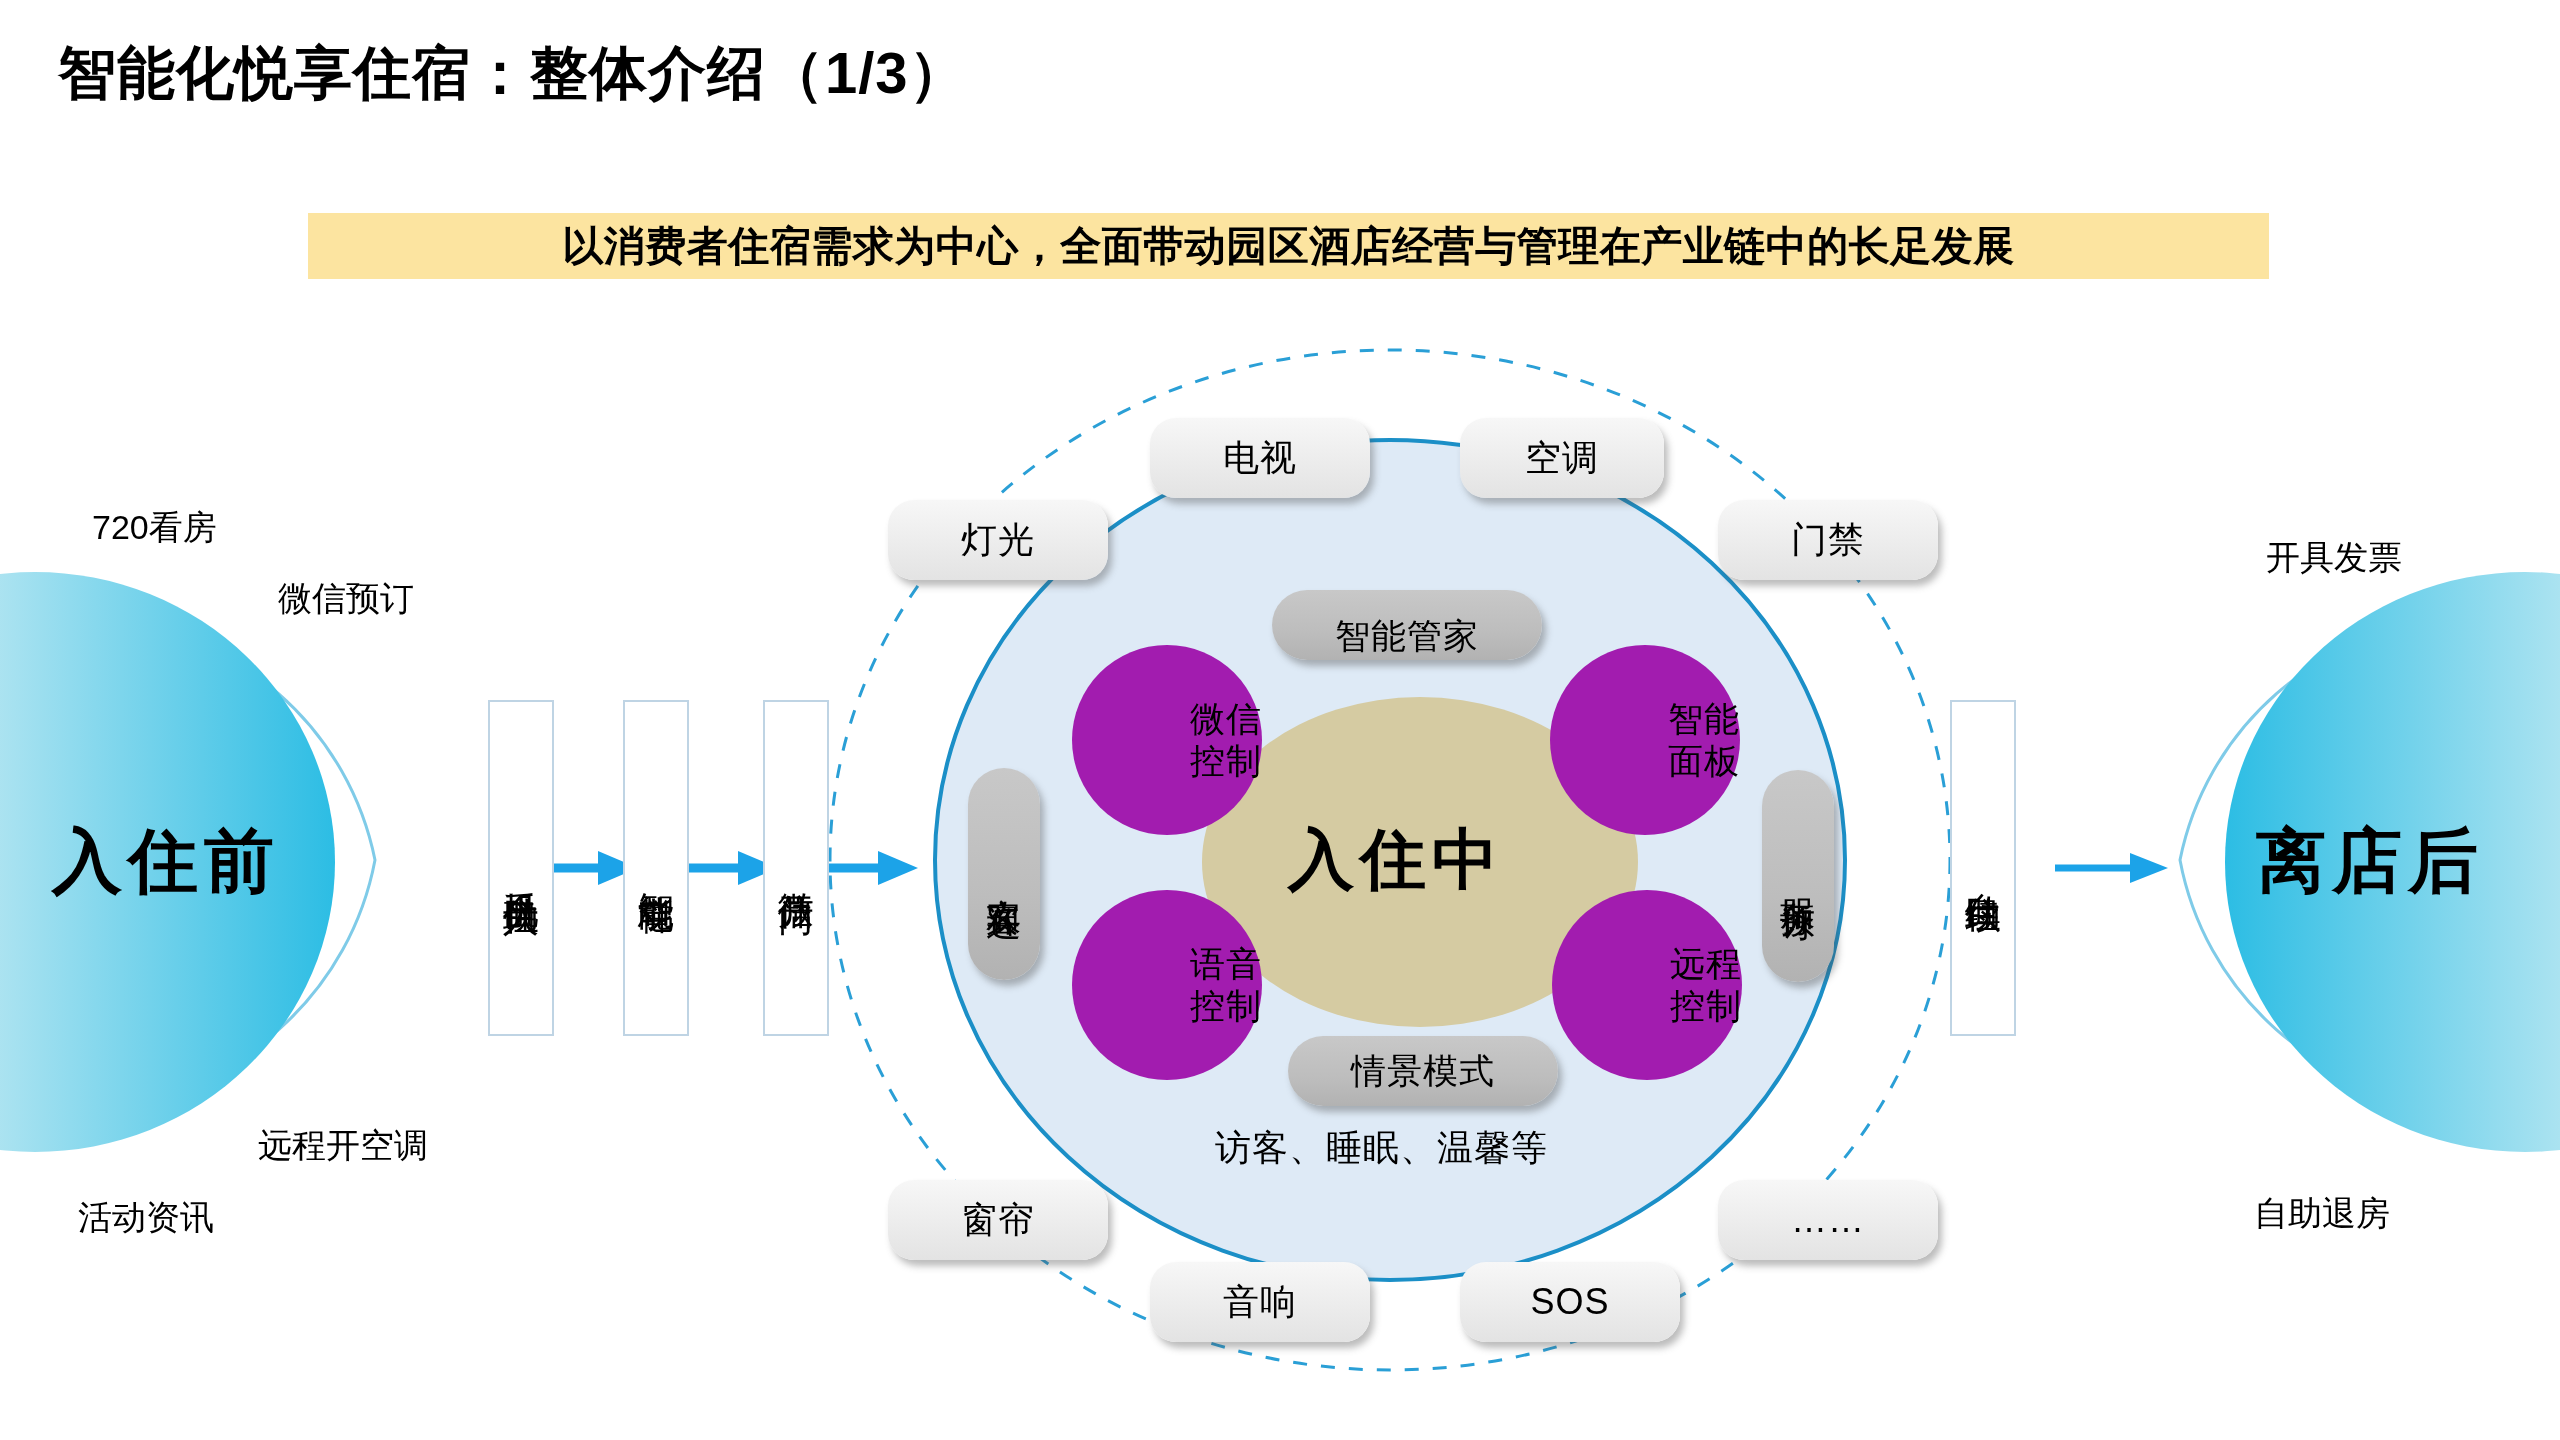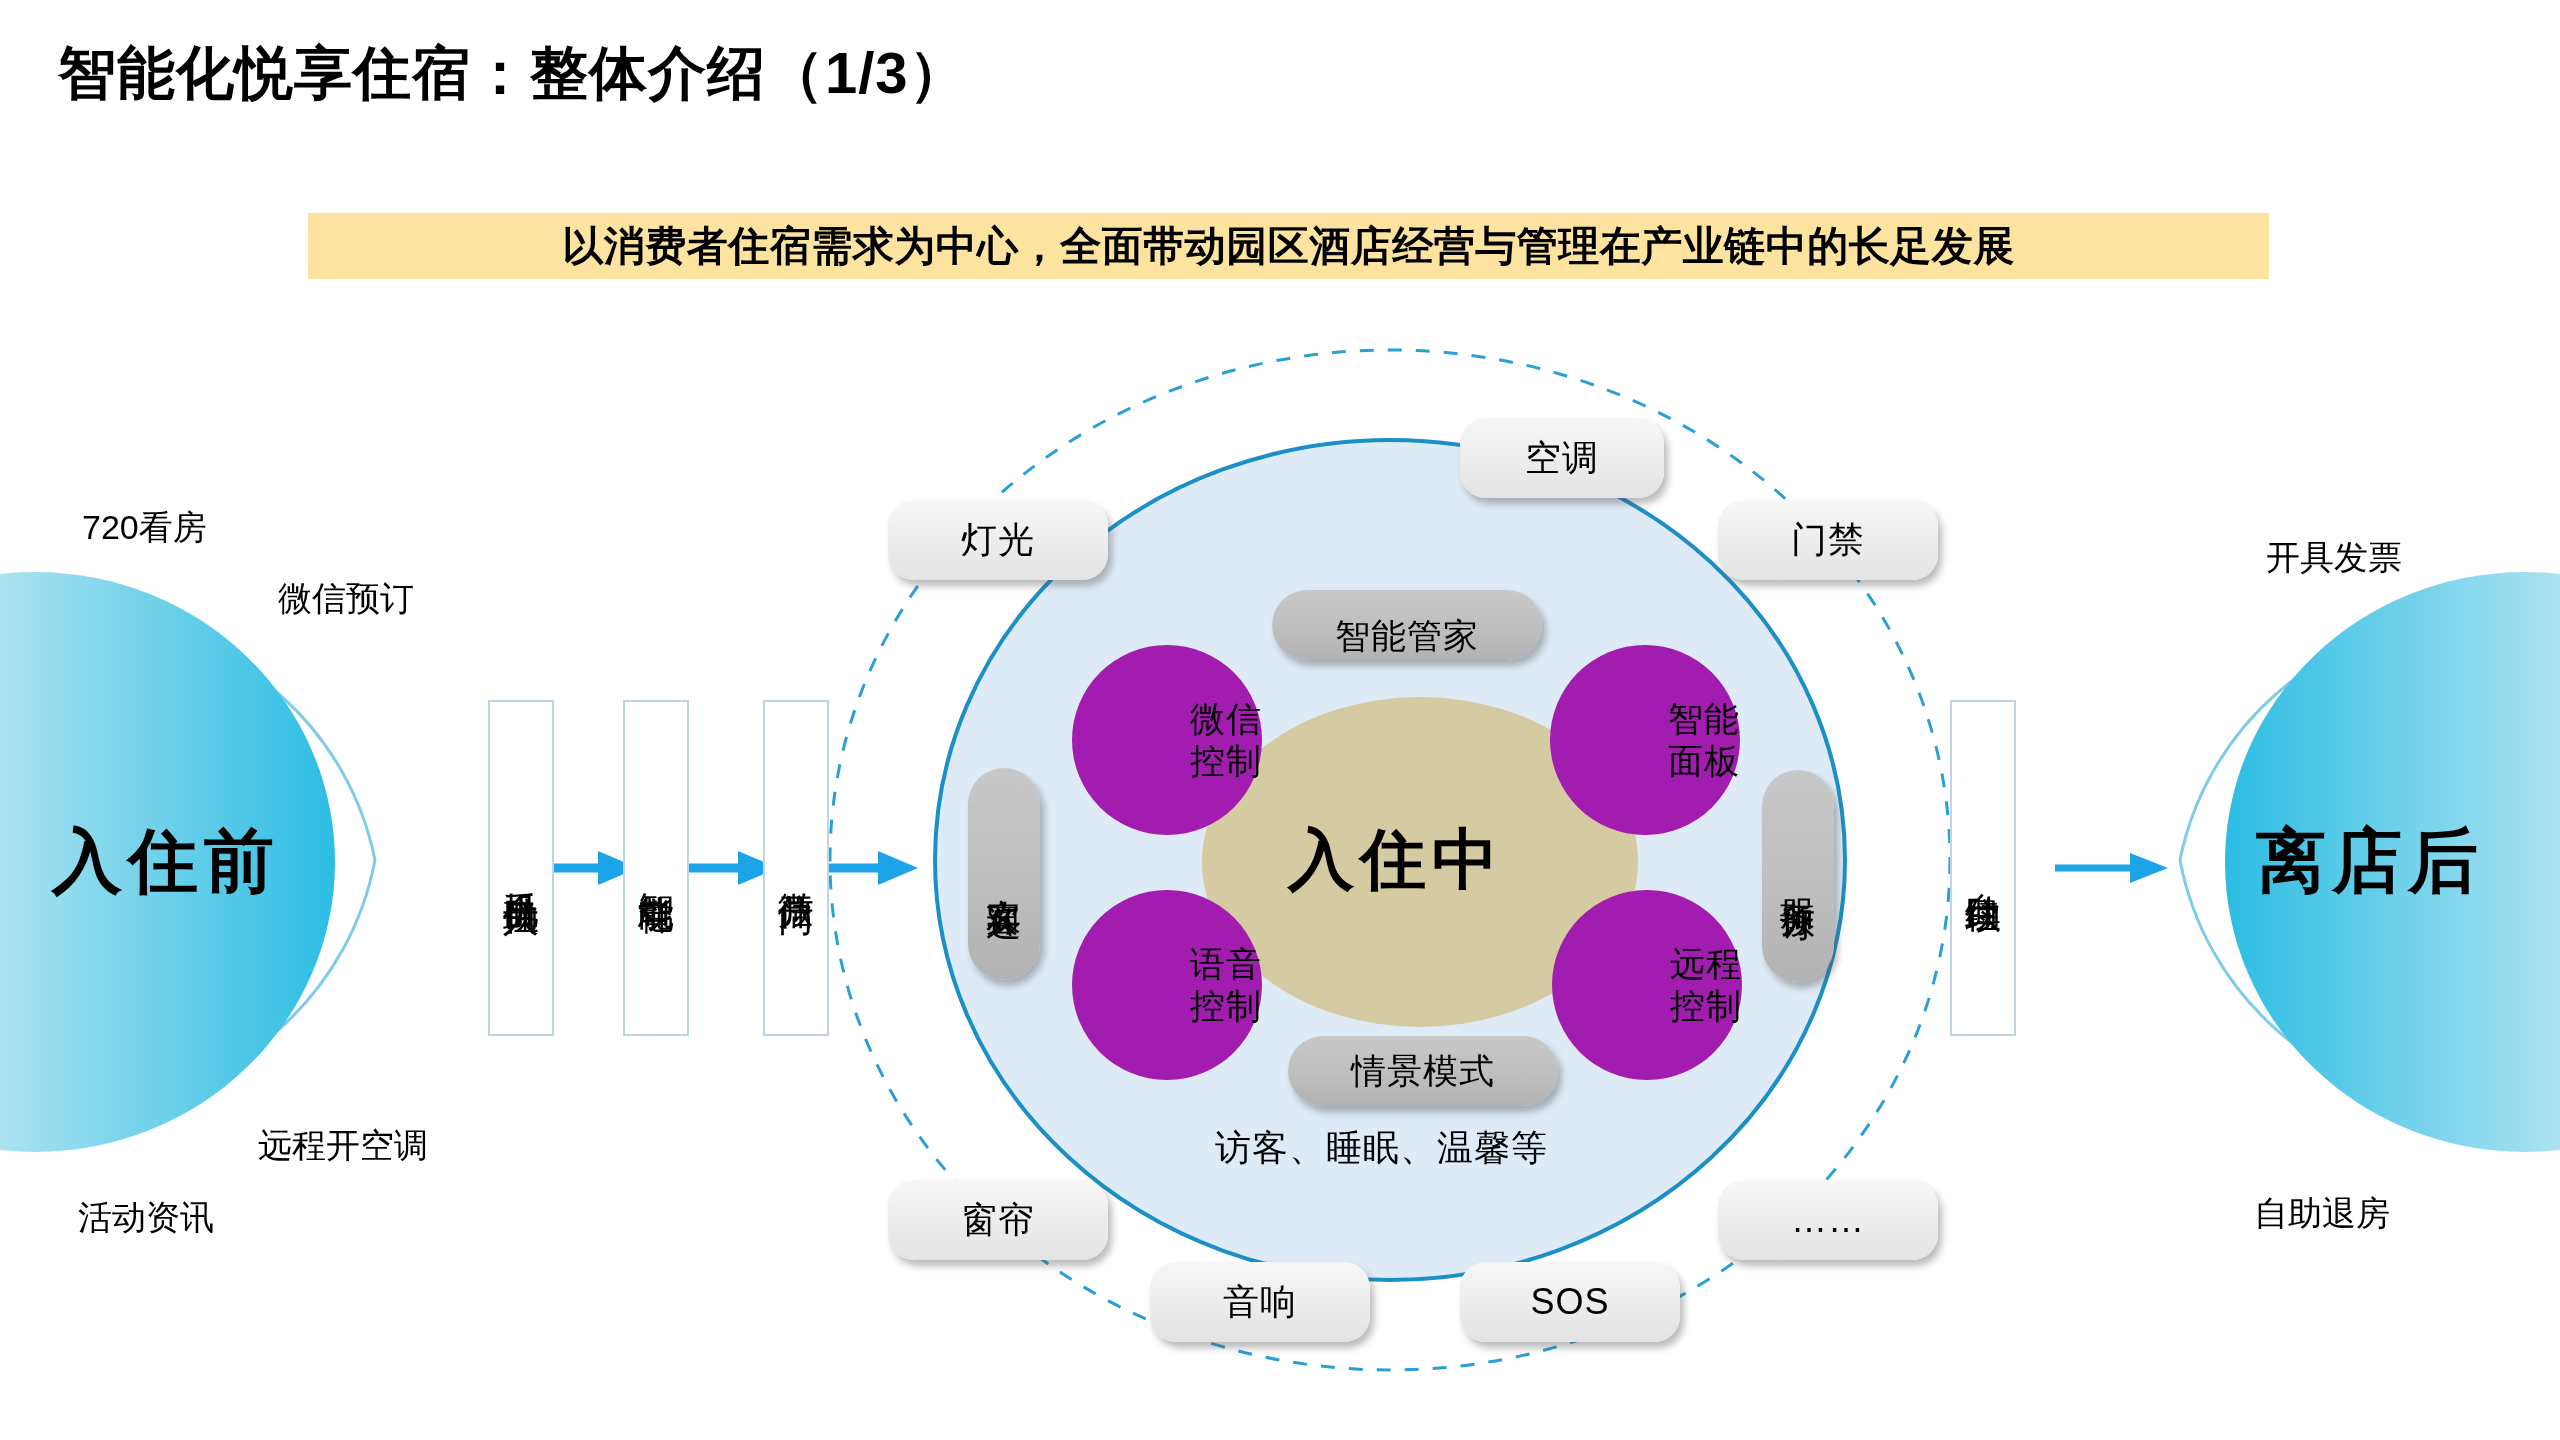--- a/index.html
+++ b/index.html
@@ -227,21 +227,21 @@
       <polygon points="878,851 918,868 878,885" fill="#1CA3E8"></polygon>
     </g>
     <g>
       <line x1="2055" y1="868" x2="2130" y2="868" stroke="#1CA3E8" stroke-width="7"></line>
       <polygon points="2130,853 2168,868 2130,883" fill="#1CA3E8"></polygon>
     </g>
   </svg>
 
   <div class="stage-title" style="left:52px; top:826px;">入住前</div>
 
-  <div class="abs-label" style="left:82px; top:510px;">720看房</div>
+  <div class="abs-label" style="left:92px; top:510px;">720看房</div>
   <div class="abs-label" style="left:278px; top:581px;">微信预订</div>
   <div class="abs-label" style="left:258px; top:1128px;">远程开空调</div>
   <div class="abs-label" style="left:78px; top:1200px;">活动资讯</div>
 
   <div class="flow-box" style="left:488px; top:700px; width:66px; height:336px;">
     <span class="flow-box-label">手机自助入住</span>
   </div>
 
   <div class="flow-box" style="left:623px; top:700px; width:66px; height:336px;">
     <span class="flow-box-label">智能电梯</span>
@@ -252,20 +252,23 @@
   </div>
 
   <div class="flow-box" style="left:1950px; top:700px; width:66px; height:336px;">
     <span class="flow-box-label">自助续住</span>
   </div>
 
   <div class="device-pill" style="left:888px; top:500px; width:220px; height:80px;">
     <span class="device-pill-label">灯光</span>
   </div>
 
+  <div class="device-pill" style="left:1150px; top:418px; width:220px; height:80px;">
+    <span class="device-pill-label">电视</span>
+  </div>
 
   <div class="device-pill" style="left:1460px; top:418px; width:204px; height:80px;">
     <span class="device-pill-label">空调</span>
   </div>
 
   <div class="device-pill" style="left:1718px; top:500px; width:220px; height:80px;">
     <span class="device-pill-label">门禁</span>
   </div>
 
   <div class="device-pill" style="left:888px; top:1180px; width:220px; height:80px;">

